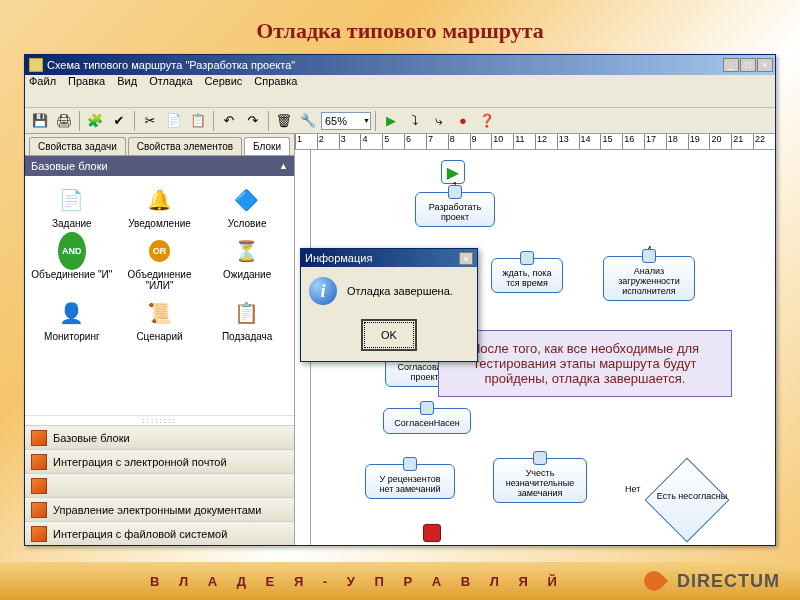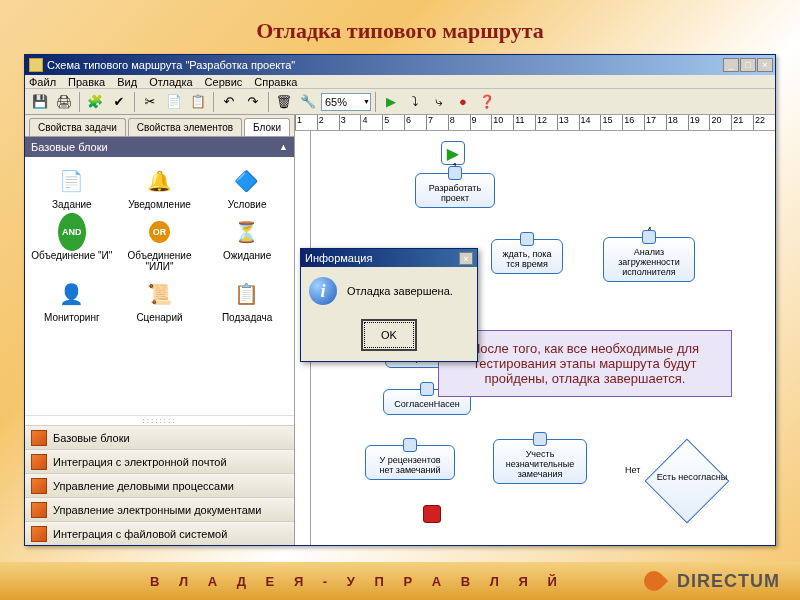--- a/index.html
+++ b/index.html
@@ -45,22 +45,22 @@
   }
   .titlebar .tb-text { flex: 1; }
   .winbtns { display: flex; gap: 1px; }
   .winbtn {
     width: 16px; height: 14px;
     background: #d4d0c8; border: 1px solid #808080;
     font-size: 9px; text-align: center; line-height: 12px;
     cursor: pointer;
   }
   .menubar {
-    height: 14px; background: #ece9d8;
-    display: flex; align-items: flex-end;
+    height: 33px; background: #ece9d8;
+    display: flex; align-items: flex-start;
     padding: 0 4px; gap: 12px;
     border-bottom: 1px solid #c0c0c0;
   }
   .menubar span { cursor: pointer; }
   .toolbar {
     height: 26px; background: #ece9d8;
     border-bottom: 1px solid #a0a0a0;
     display: flex; align-items: center; gap: 2px;
     padding: 0 4px;
   }
@@ -389,21 +389,20 @@
           <div class="section-row">
             <div class="cube"></div>
             <span>Базовые блоки</span>
           </div>
           <div class="section-row">
             <div class="cube"></div>
             <span>Интеграция с электронной почтой</span>
           </div>
           <div class="section-row">
             <div class="cube"></div>
-            <span>Управление деловыми процессами</span>
           </div>
           <div class="section-row">
             <div class="cube"></div>
             <span>Управление электронными документами</span>
           </div>
           <div class="section-row">
             <div class="cube"></div>
             <span>Интеграция с файловой системой</span>
           </div>
         </div>

